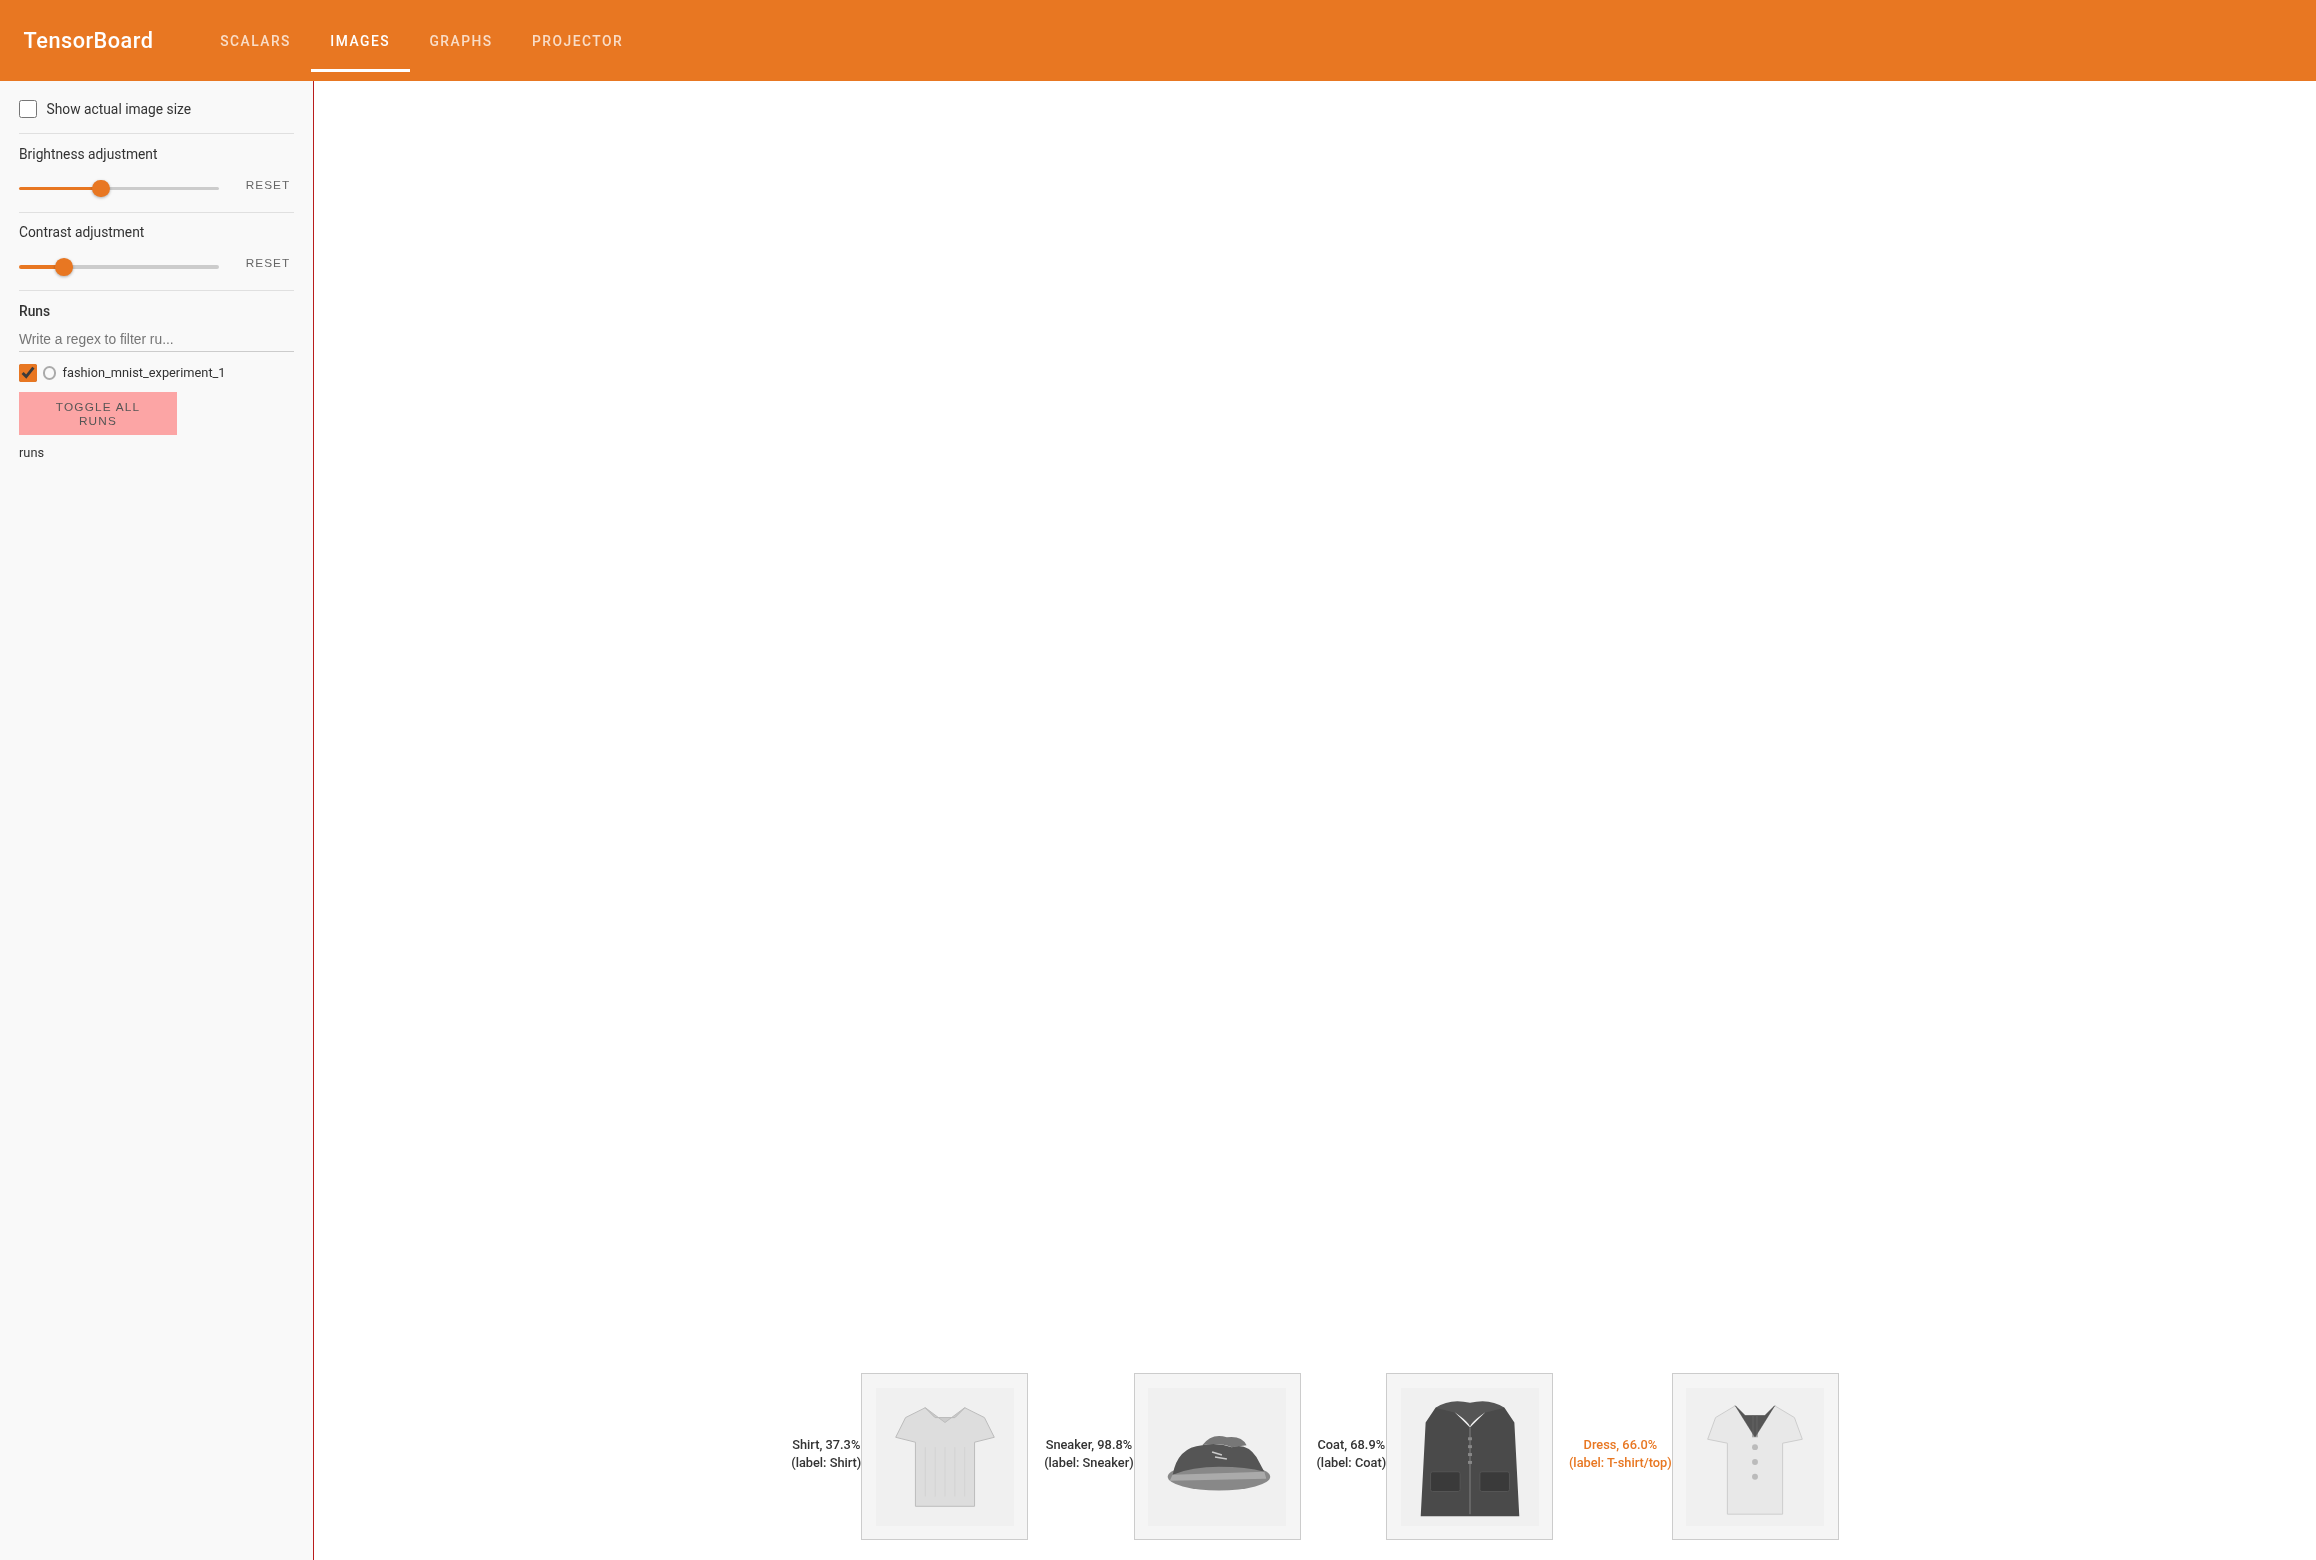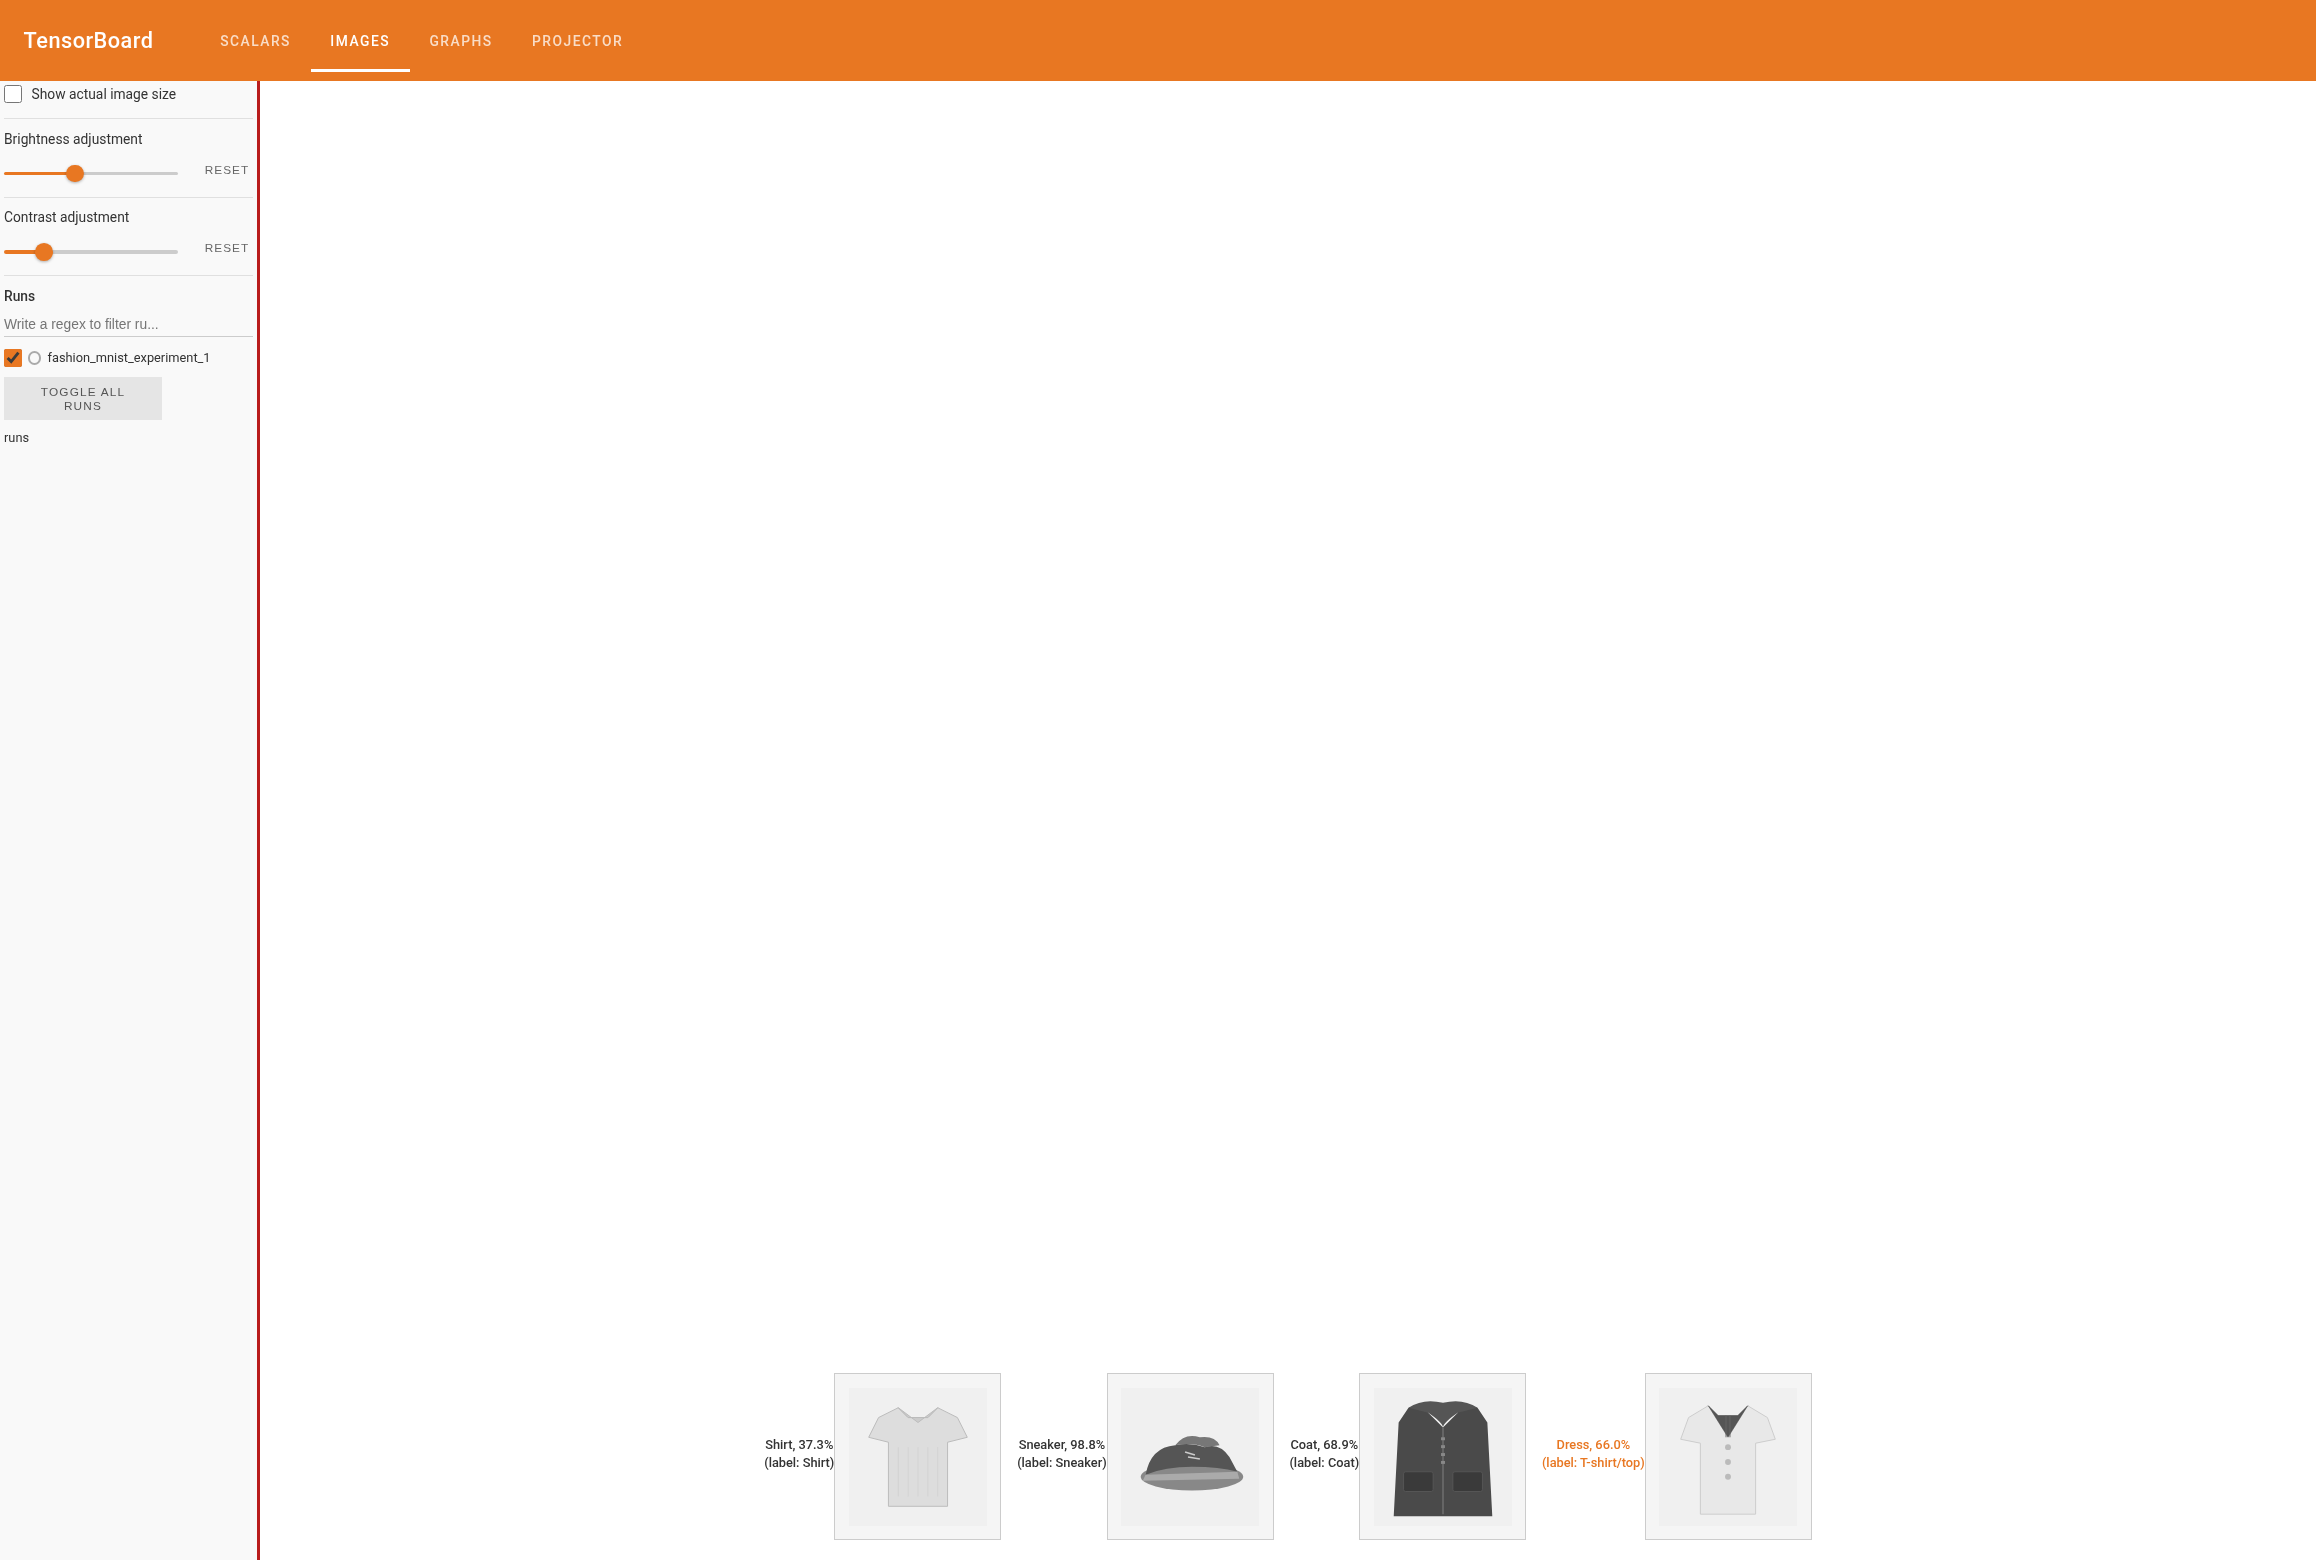--- a/index.html
+++ b/index.html
@@ -54,24 +54,24 @@
 
     
     .main-layout {
       display: flex;
       flex: 1;
       overflow: hidden;
     }
 
     
     .sidebar {
-      width: 260px;
+      width: 314px;
       background: #f9f9f9;
-      border-right: 3px solid #b91c1c;
-      padding: 4px;
+      border-right: 1px solid #b91c1c;
+      padding: 19px;
       overflow-y: auto;
       flex-shrink: 0;
     }
 
     .sidebar-section {
       margin-bottom: 15.8px;
     }
 
     .sidebar-divider {
       border: none;
@@ -192,21 +192,21 @@
     }
     .run-name {
       font-size: 12.8px;
       color: #333;
     }
 
     .toggle-all-btn {
       display: block;
       width: 158px;
       padding: 7.9px 15.8px;
-      background: #e5e5e5;
+      background: #fca5a5;
       border: none;
       font-size: 11.8px;
       font-weight: 500;
       letter-spacing: 1.2px;
       color: #555;
       cursor: pointer;
       text-transform: uppercase;
       margin-bottom: 9.9px;
       text-align: center;
     }

